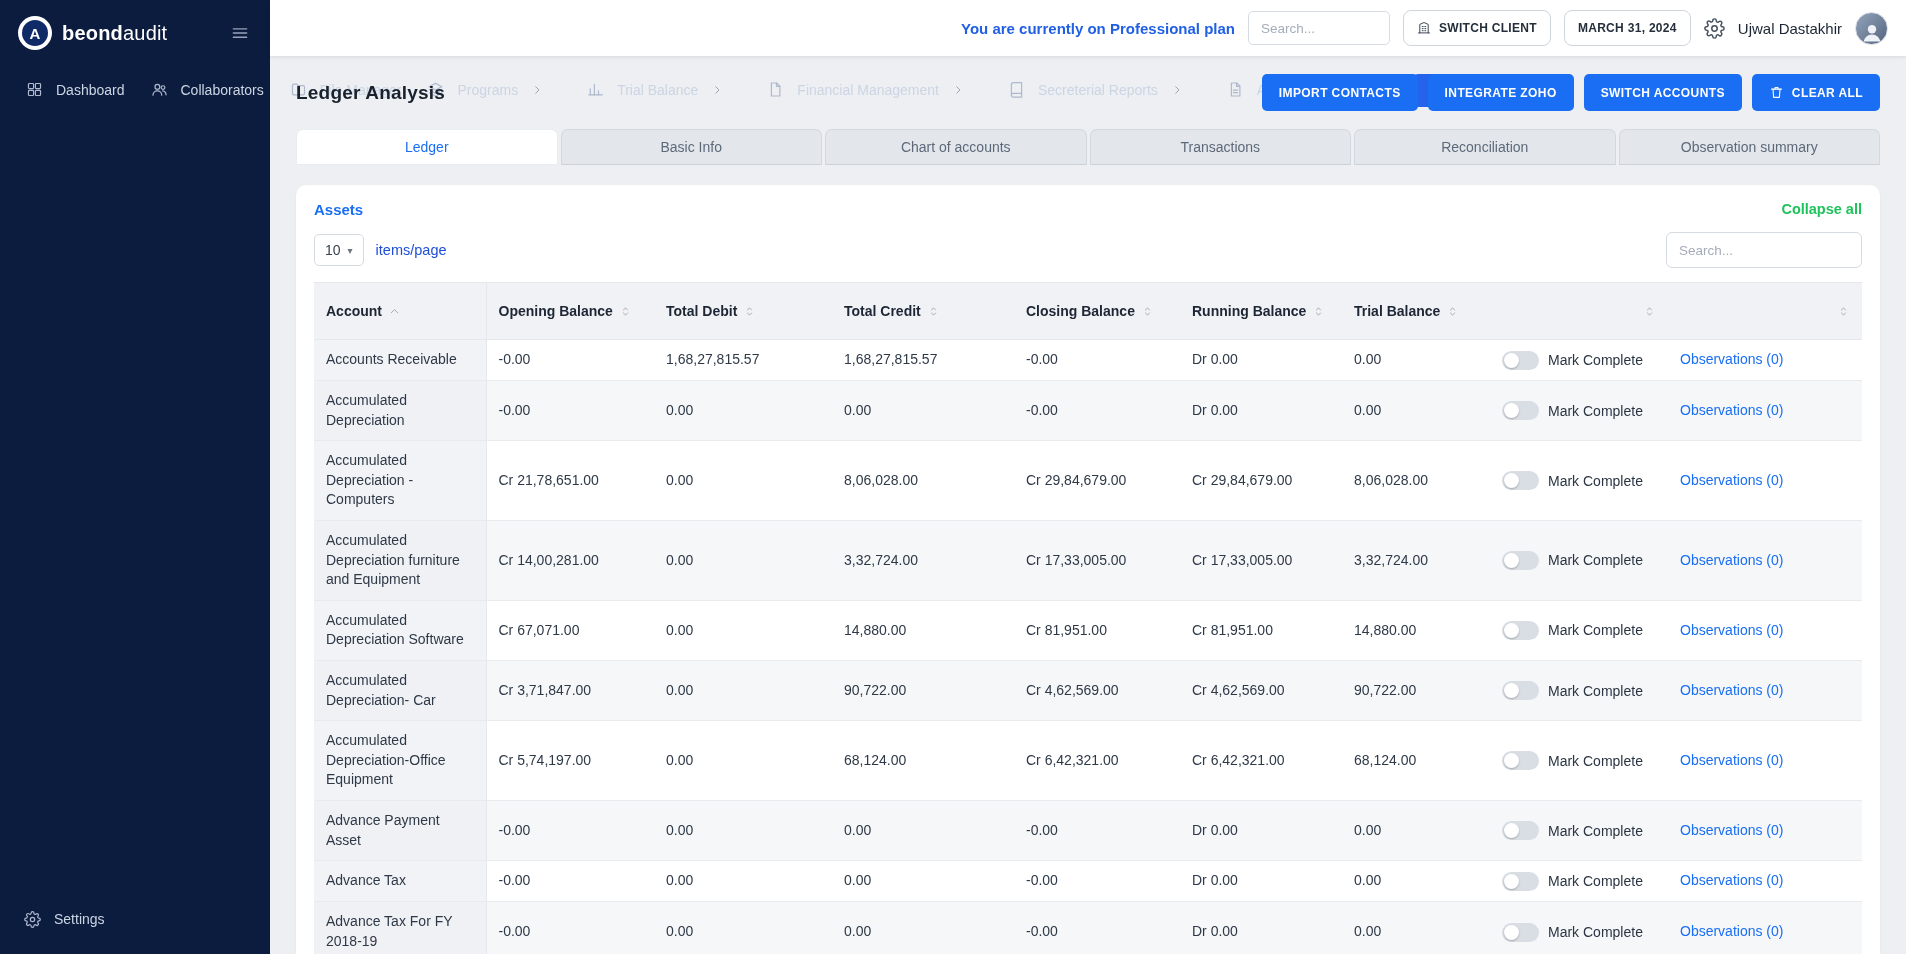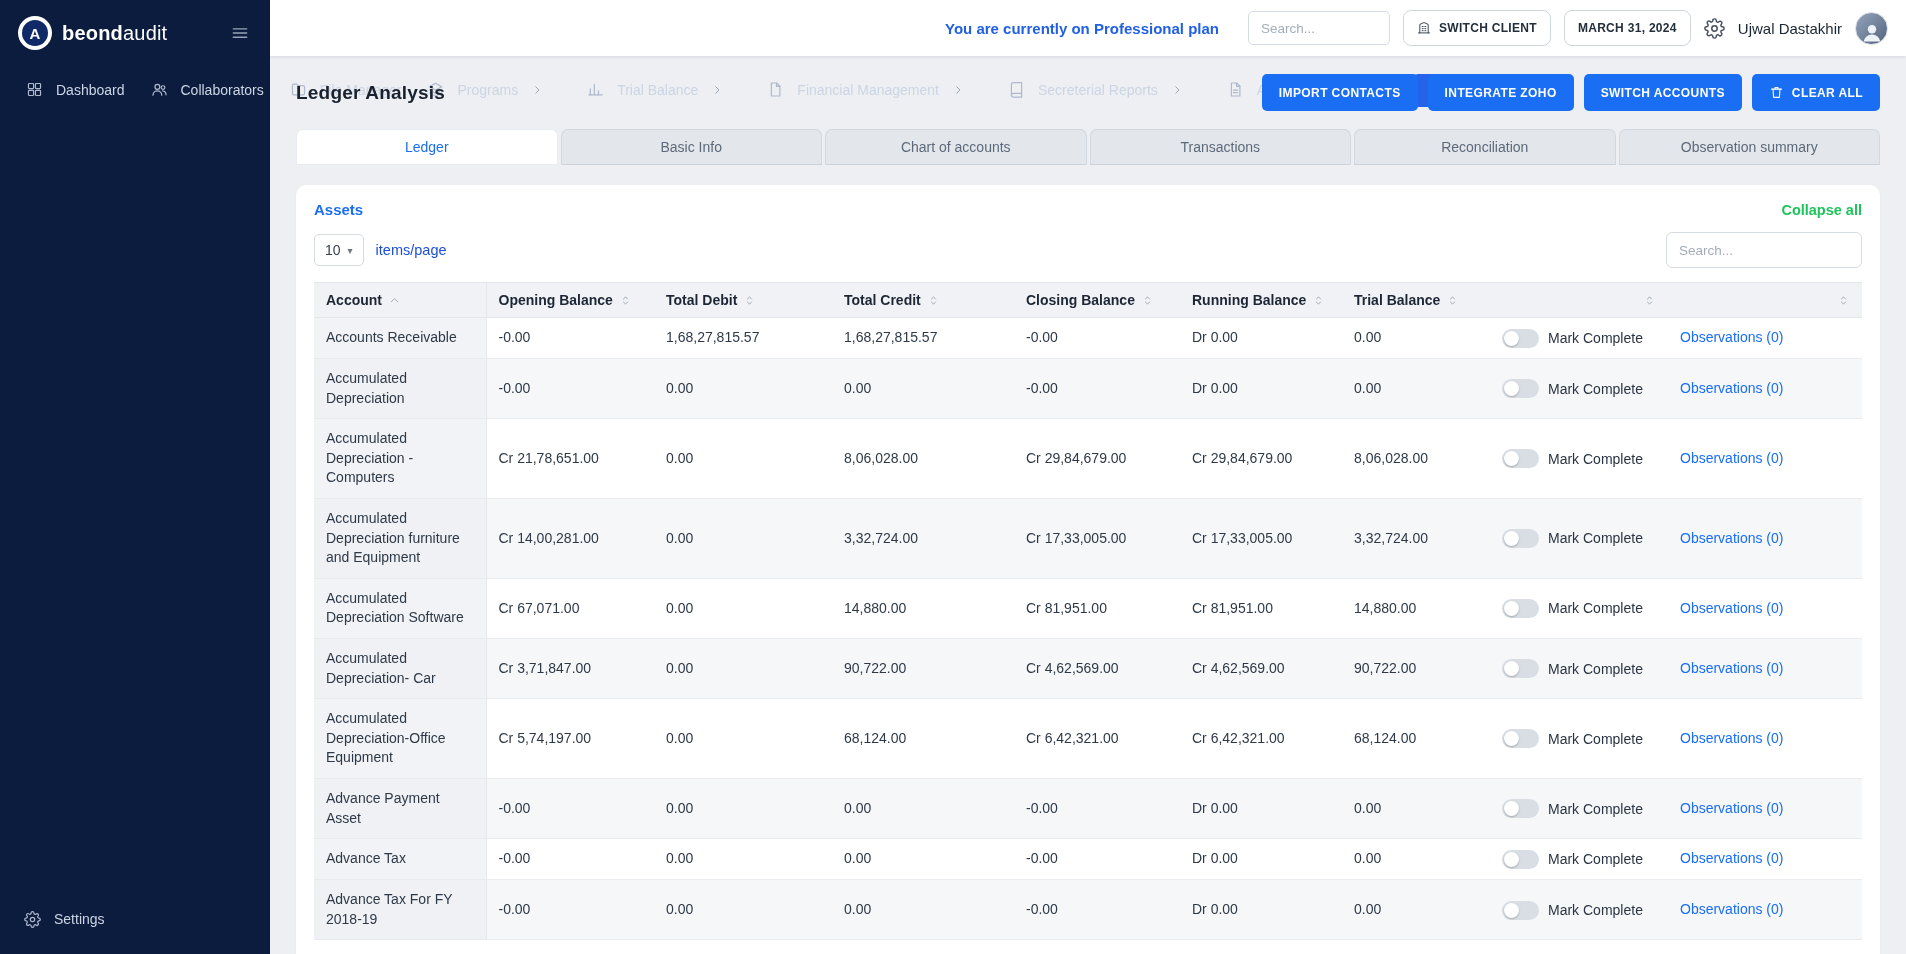--- a/index.html
+++ b/index.html
@@ -25,21 +25,21 @@
   .nav-chev{margin-left:auto;margin-right:18px;display:flex}
   .nav-chev .ic{width:12px;height:12px;color:#8d99af}
   .nav-item.active{background:#2563eb;color:#fff;margin-left:12px;padding-left:14px;border-radius:6px 0 0 6px;height:33px}
   .nav-item.active .ic{color:#fff}
   .sb-foot{padding:0 0 18px 0}
   .sb-foot .nav-item{height:34px;padding-left:24px}
 
   
   .main{flex:1;display:flex;flex-direction:column;min-width:0}
   .topbar{height:56px;min-height:56px;background:#fff;display:flex;align-items:center;justify-content:flex-end;padding:0 18px;gap:13px;box-shadow:0 1px 4px rgba(15,23,42,.1);position:relative;z-index:2}
-  .plan-notice{color:#2160e4;font-weight:700;font-size:15px;margin-right:16px}
+  .plan-notice{color:#2160e4;font-weight:700;font-size:15px;}
   .tb-search{width:142px;height:34px;border:1px solid #d7dce3;border-radius:5px;padding:0 12px;font:inherit;font-size:13.5px;color:#334155;outline:none;background:#fff}
   .tb-search::placeholder{color:#a4adba}
   .btn-outline{display:flex;align-items:center;gap:8px;height:36px;padding:0 13px;background:#fff;border:1px solid #cfd5dd;border-radius:8px;font-family:inherit;font-size:12px;font-weight:700;color:#252f3b;letter-spacing:.3px;cursor:pointer;white-space:nowrap}
   .btn-outline .ic{width:14px;height:14px;color:#3c4654}
   .tb-gear{display:flex;cursor:pointer;color:#46505e}
   .tb-gear .ic{width:21px;height:21px}
   .user-name{font-size:15px;color:#1b2533;font-weight:500;white-space:nowrap}
   .avatar{width:33px;height:33px;border-radius:50%;background:linear-gradient(135deg,#93a4bc 0%,#54647e 100%);display:flex;align-items:flex-end;justify-content:center;overflow:hidden;cursor:pointer;border:1px solid #d9dee5}
   .avatar .ic{width:24px;height:24px;color:#eef2f7}
 
@@ -49,34 +49,34 @@
   .page-title{font-size:19px;font-weight:700;color:#18212e;letter-spacing:.2px}
   .page-actions{display:flex;gap:10px}
   .btn-primary{display:flex;align-items:center;gap:8px;height:37px;padding:0 17px;background:#1a6ef3;border:none;border-radius:5px;color:#fff;font-family:inherit;font-size:12px;font-weight:700;letter-spacing:.4px;cursor:pointer;white-space:nowrap}
   .btn-primary .ic{width:15px;height:15px;color:#fff}
 
   .tabs{display:flex;gap:3px;margin-top:18px}
   .tab{flex:1;height:36px;display:flex;align-items:center;justify-content:center;background:#e3e7ec;border:1px solid #d2d8df;border-bottom-color:#cbd2da;border-radius:7px 7px 0 0;color:#5d6979;font-size:14px;cursor:pointer}
   .tab.active{background:#fff;border-color:#e9ecf0;color:#1a6ef3;font-weight:500}
 
   .card{margin-top:20px;background:#fff;border-radius:10px;padding:16px 18px;min-height:830px;box-shadow:0 1px 3px rgba(15,23,42,.05)}
-  .card-row1{display:flex;align-items:center;justify-content:space-between}
+  .card-row1{display:flex;justify-content:space-between}
   .assets-link{color:#1a6ef3;font-weight:700;font-size:15px;text-decoration:none}
   .collapse-all{color:#1fc35c;font-weight:700;font-size:14.5px;text-decoration:none}
   .card-row2{display:flex;align-items:center;justify-content:space-between;margin-top:14px}
   .left-controls{display:flex;align-items:center;gap:12px}
   .pp-select{display:flex;align-items:center;gap:7px;height:32px;padding:0 10px;border:1px solid #d6dbe2;border-radius:5px;font-size:14px;color:#39414d;cursor:pointer;background:#fff}
   .caret{font-size:10px;color:#6b7480}
   .pp-label{font-size:14.5px;color:#1d4ed8}
   .panel-search{width:196px;height:36px;border:1px solid #d6dbe2;border-radius:6px;padding:0 12px;font:inherit;font-size:13.5px;outline:none;color:#334155;background:#fff}
   .panel-search::placeholder{color:#a4adba}
 
   
   .ledger-table{width:100%;border-collapse:collapse;margin-top:14px;table-layout:fixed}
-  .ledger-table thead th{background:#f1f2f5;border-top:1px solid #e4e7ec;border-bottom:1px solid #e4e7ec;padding:9px 12px;font-size:14px;font-weight:700;color:#1c2634;text-align:left}
+  .ledger-table thead th{background:#f1f2f5;border-top:1px solid #e4e7ec;border-bottom:1px solid #e4e7ec;padding:20px 12px;font-size:14px;font-weight:700;color:#1c2634;text-align:left}
   .th-inner{display:flex;align-items:center;gap:6px}
   th.blank .th-inner{justify-content:flex-end}
   .sort-ic{display:flex;color:#9aa4b1}
   .sort-ic .ic{width:13px;height:13px}
   th.col-0{width:172px;border-right:1px solid #e4e7ec}
   th.col-1{width:168px}th.col-2{width:178px}th.col-3{width:182px}th.col-4{width:166px}
   th.col-5{width:162px}th.col-6{width:148px}th.col-7{width:178px}
   .ledger-table tbody td{padding:10px 12px;border-bottom:1px solid #e8eaee;font-size:14px;color:#2e3947;vertical-align:middle;line-height:1.4;overflow:hidden}
   .ledger-table tbody tr:nth-child(even) td{background:#f6f7f9}
   td.c-account{background:#f2f3f6;border-right:1px solid #e4e7ec}

